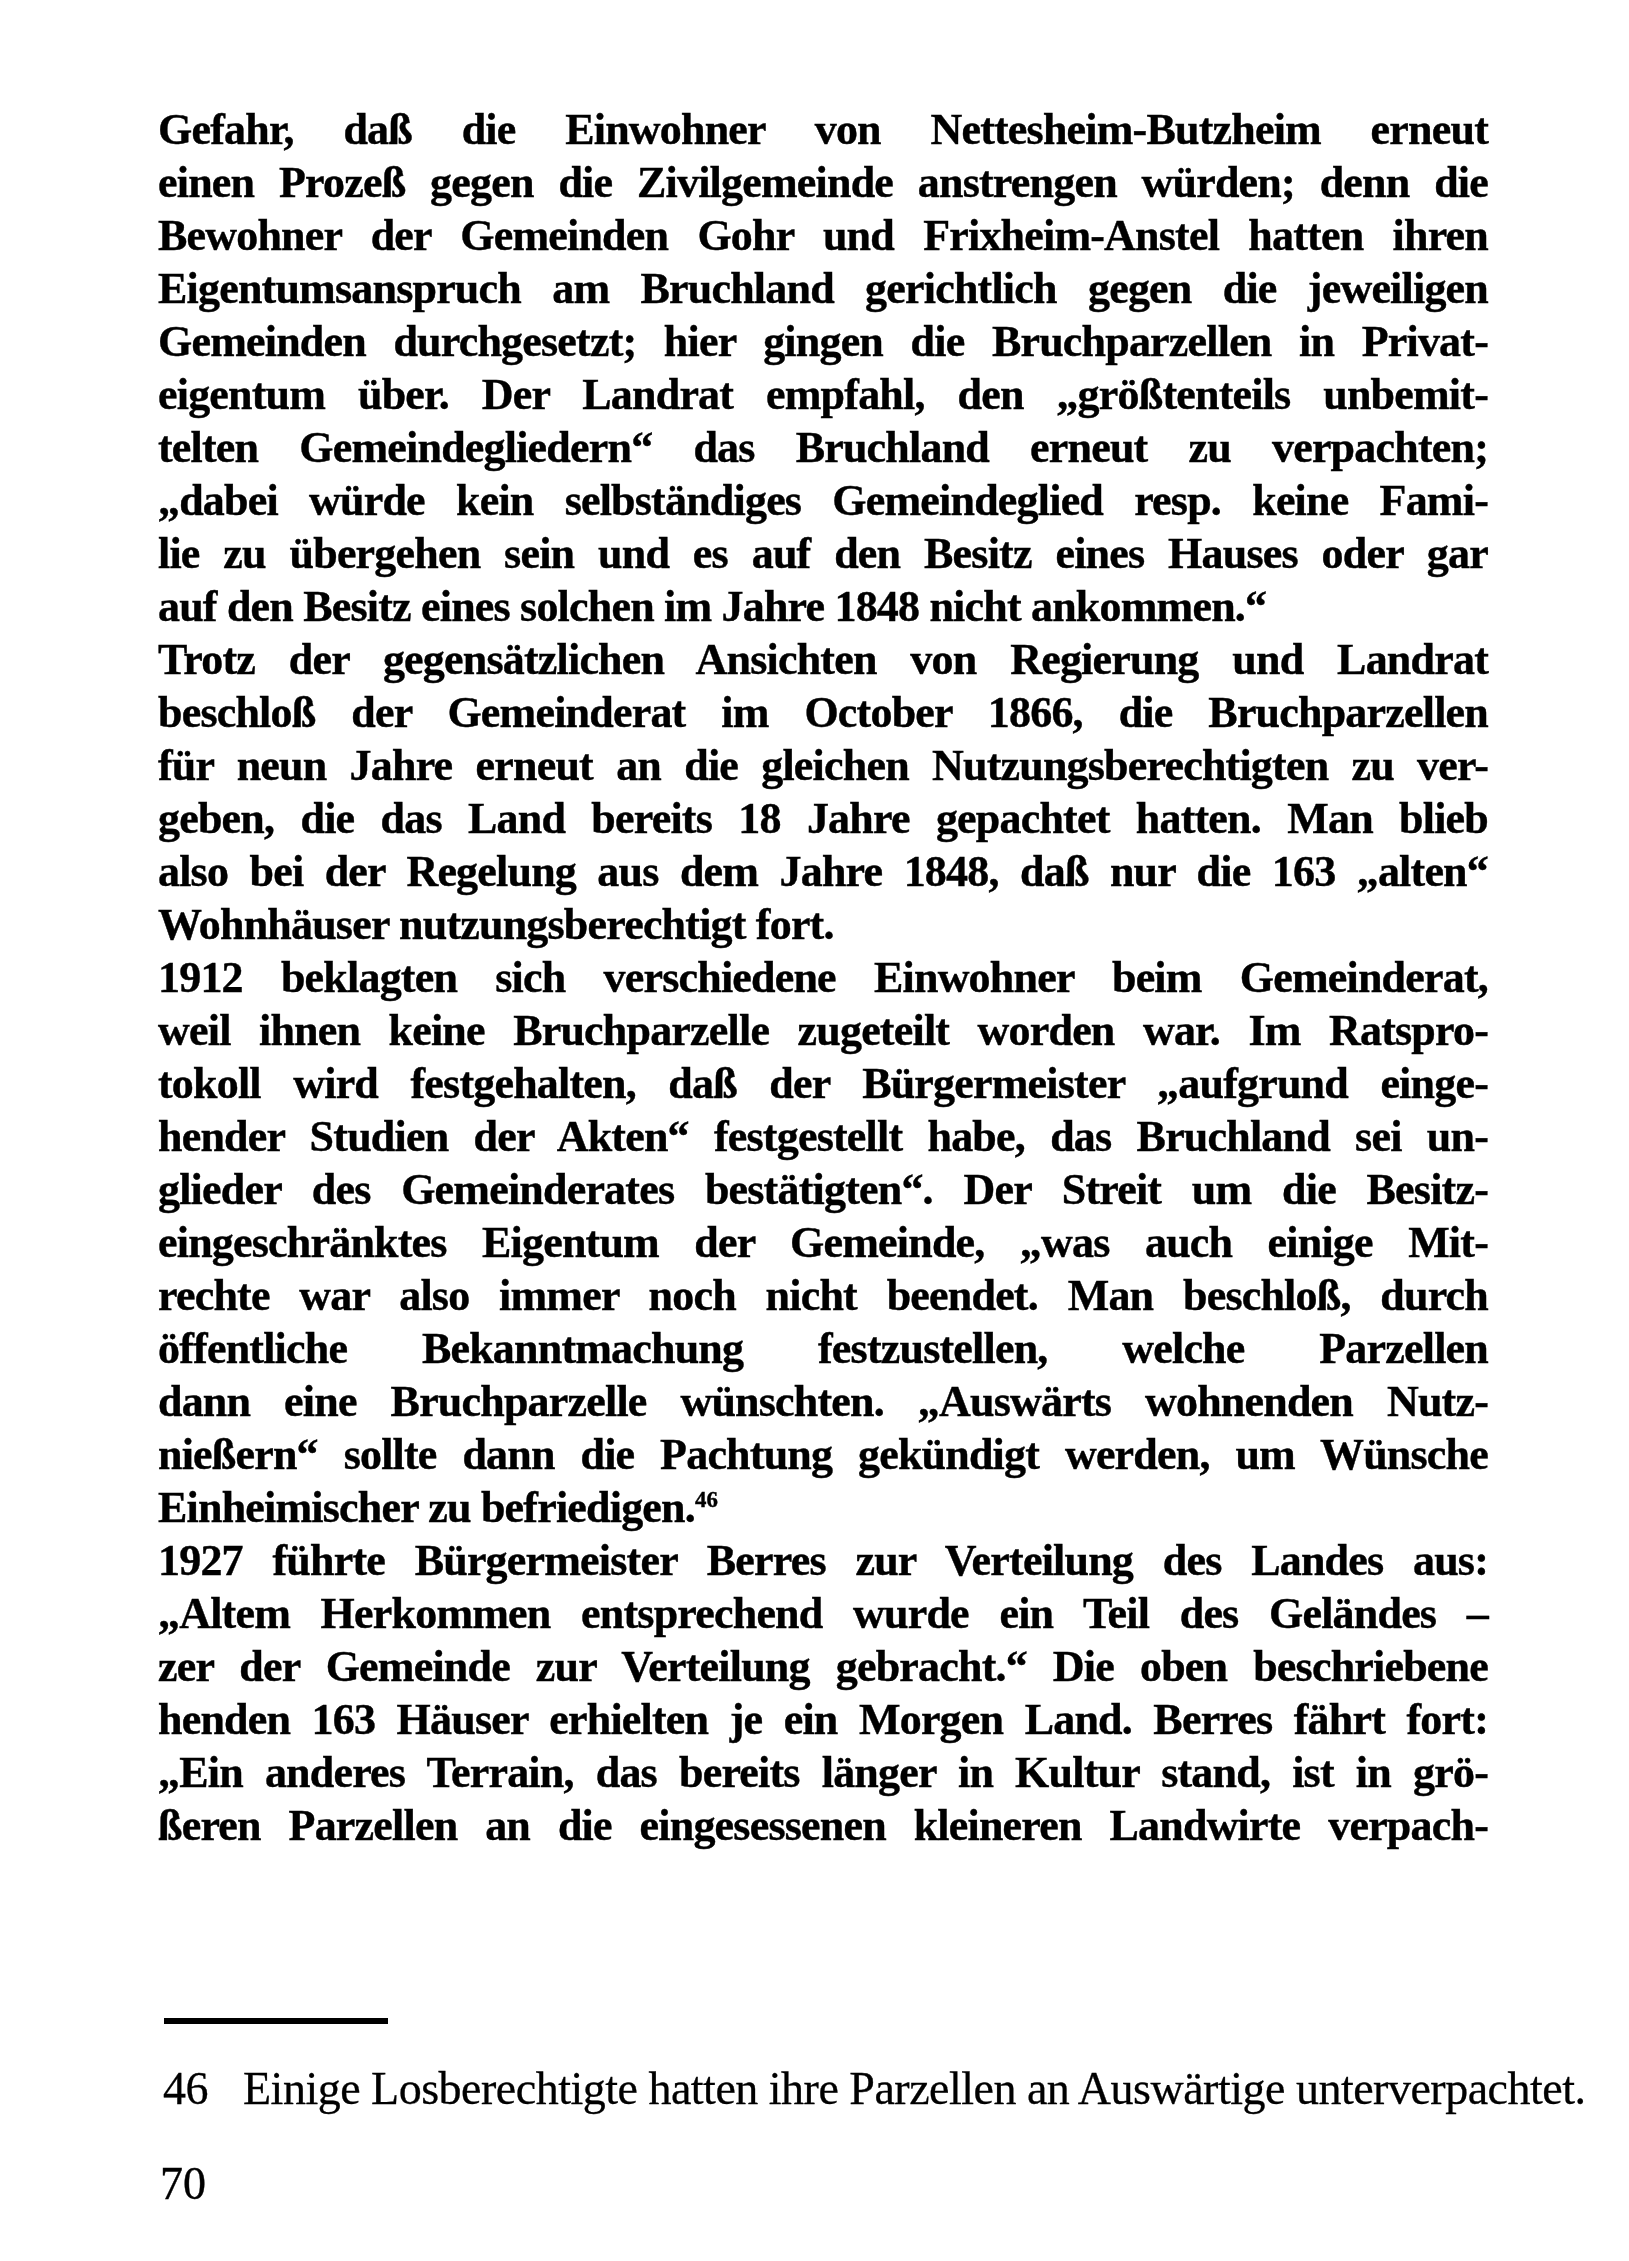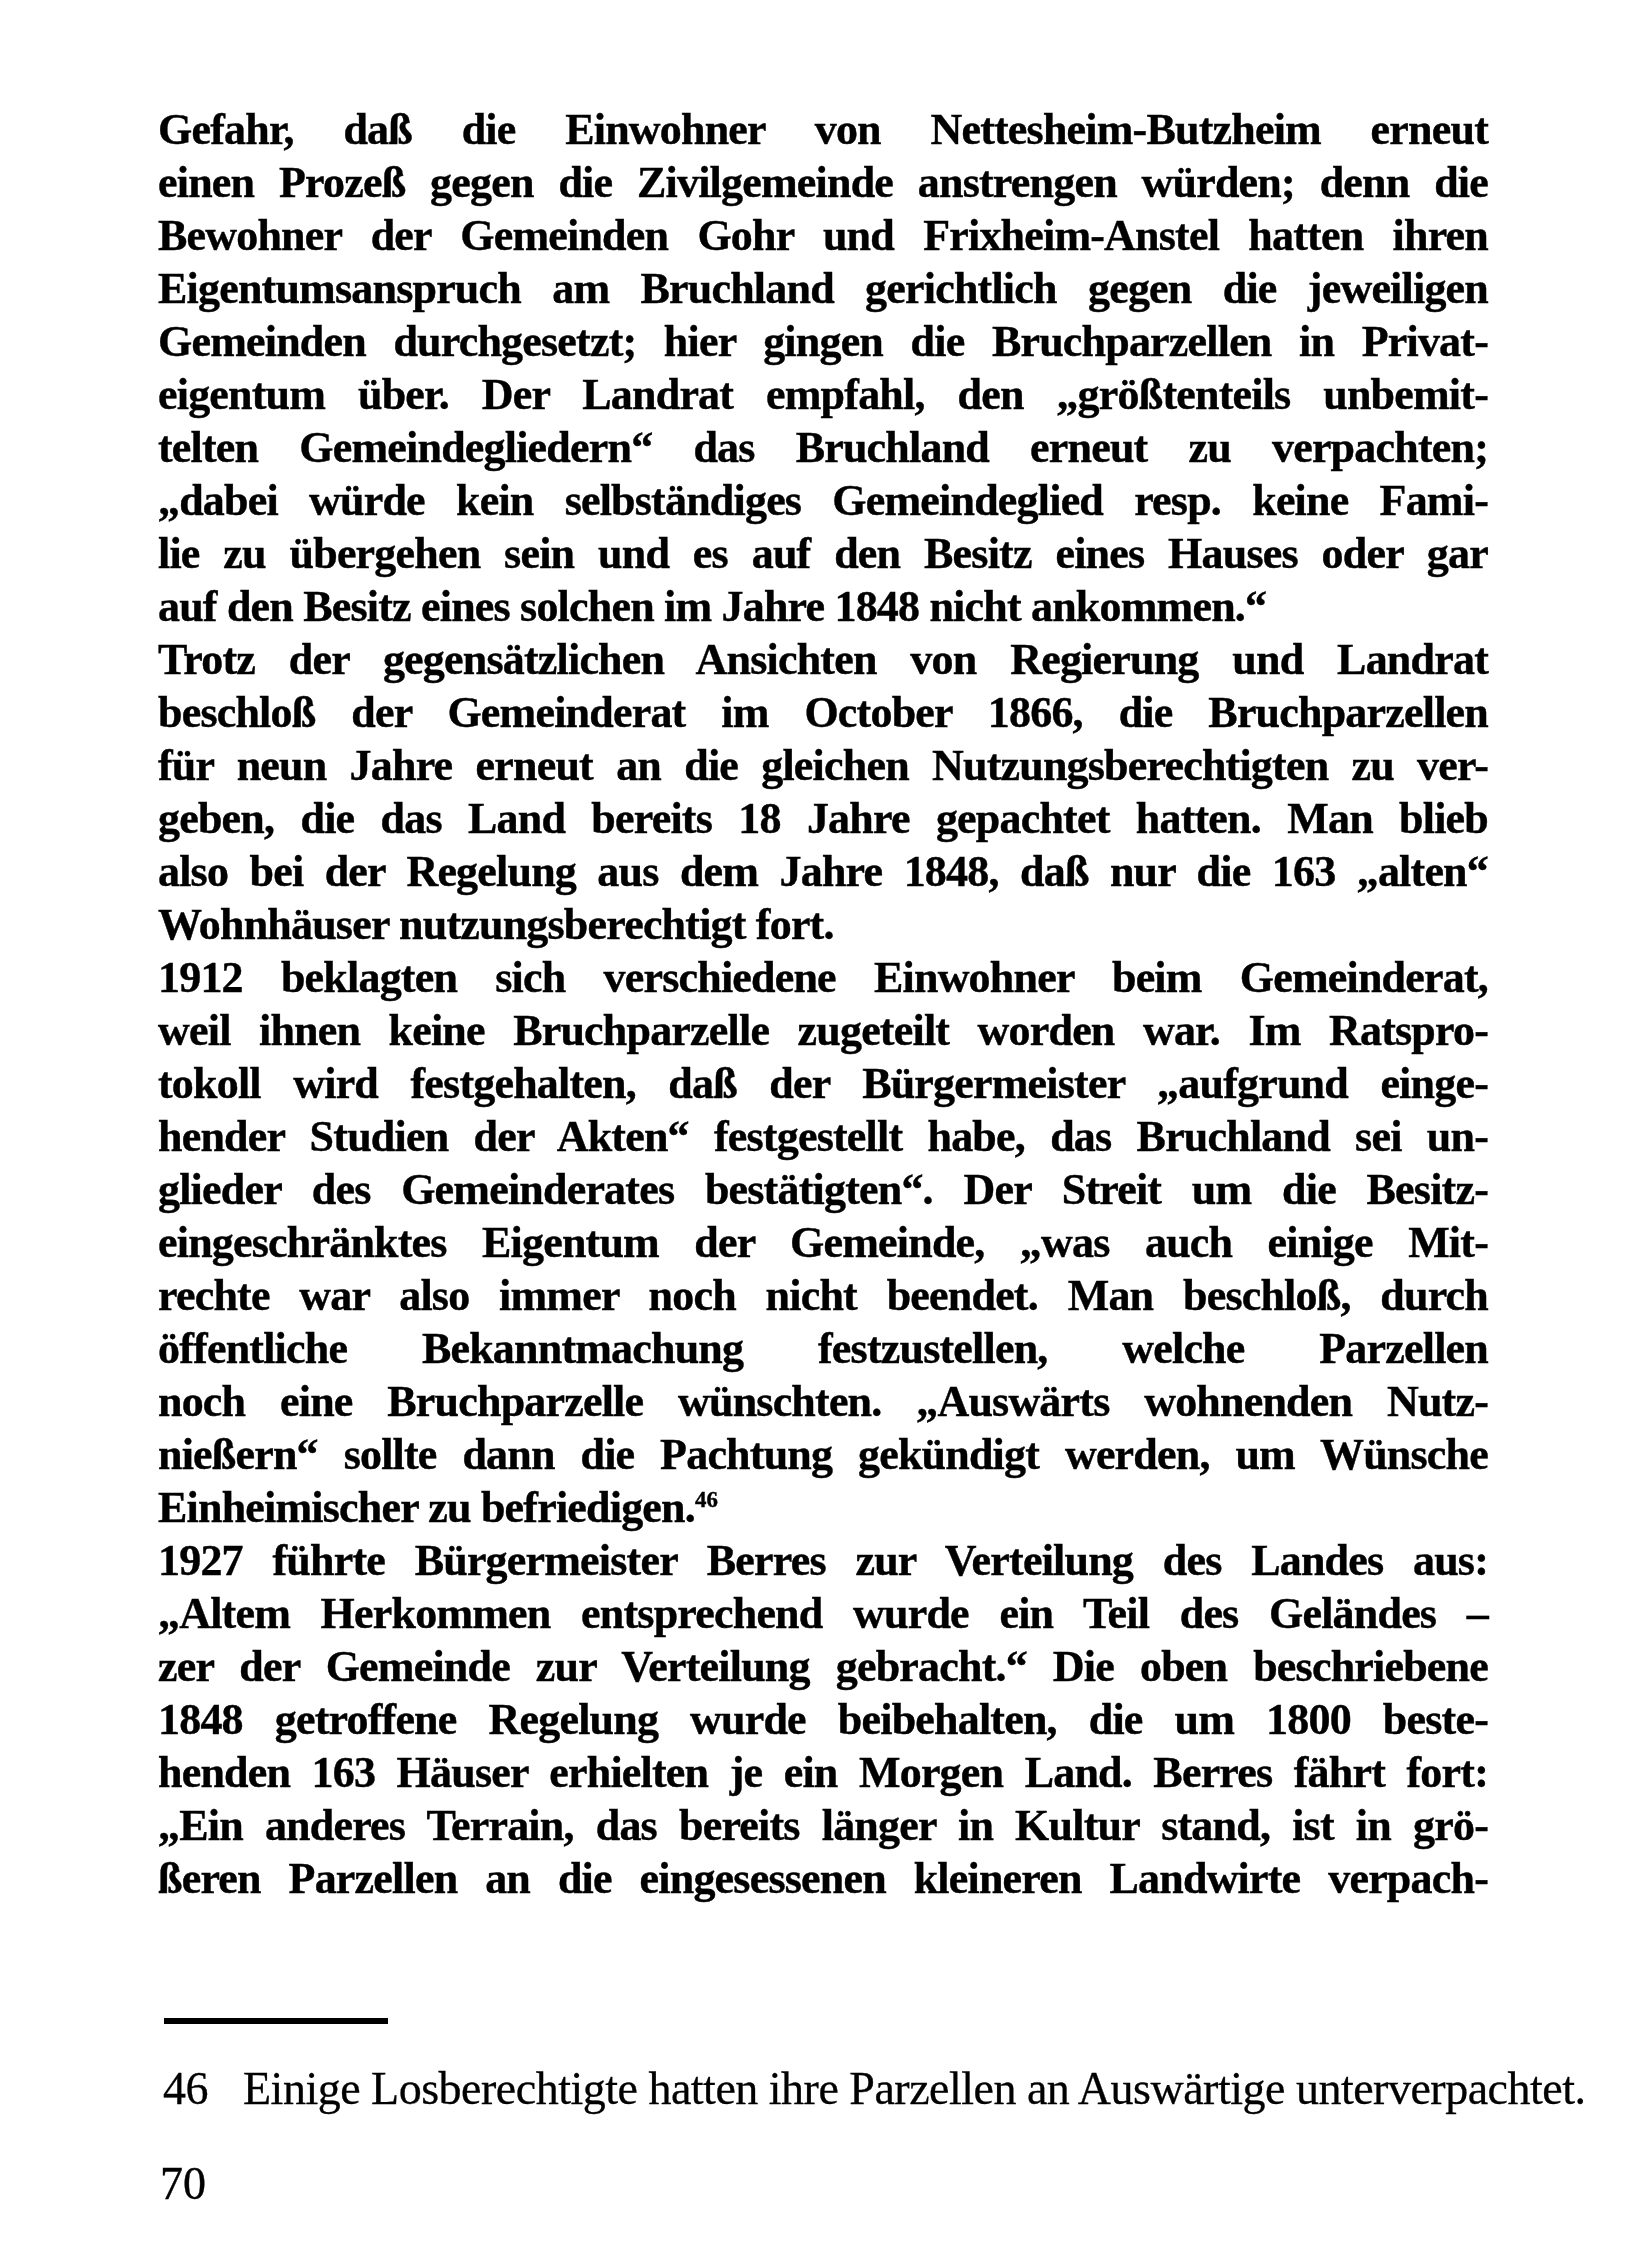--- a/index.html
+++ b/index.html
@@ -98,29 +98,28 @@
     <div class="line">also bei der Regelung aus dem Jahre 1848, daß nur die 163 „alten“</div>
     <div class="line end">Wohnhäuser nutzungsberechtigt fort.</div>
     <div class="line">1912 beklagten sich verschiedene Einwohner beim Gemeinderat,</div>
     <div class="line">weil ihnen keine Bruchparzelle zugeteilt worden war. Im Ratspro-</div>
     <div class="line">tokoll wird festgehalten, daß der Bürgermeister „aufgrund einge-</div>
     <div class="line">hender Studien der Akten“ festgestellt habe, das Bruchland sei un-</div>
     <div class="line">glieder des Gemeinderates bestätigten“. Der Streit um die Besitz-</div>
     <div class="line">eingeschränktes Eigentum der Gemeinde, „was auch einige Mit-</div>
     <div class="line">rechte war also immer noch nicht beendet. Man beschloß, durch</div>
     <div class="line">öffentliche Bekanntmachung festzustellen, welche Parzellen</div>
-    <div class="line">noch eine Bruchparzelle wünschten. „Auswärts wohnenden Nutz-</div>
+    <div class="line">dann eine Bruchparzelle wünschten. „Auswärts wohnenden Nutz-</div>
     <div class="line">nießern“ sollte dann die Pachtung gekündigt werden, um Wünsche</div>
     <div class="line end">
       <span>Einheimischer zu befriedigen.</span><sup class="fn-ref">46</sup>
     </div>
     <div class="line">1927 führte Bürgermeister Berres zur Verteilung des Landes aus:</div>
     <div class="line">„Altem Herkommen entsprechend wurde ein Teil des Geländes –</div>
     <div class="line">zer der Gemeinde zur Verteilung gebracht.“ Die oben beschriebene</div>
-    <div class="line">1848 getroffene Regelung wurde beibehalten, die um 1800 beste-</div>
     <div class="line">henden 163 Häuser erhielten je ein Morgen Land. Berres fährt fort:</div>
     <div class="line">„Ein anderes Terrain, das bereits länger in Kultur stand, ist in grö-</div>
     <div class="line">ßeren Parzellen an die eingesessenen kleineren Landwirte verpach-</div>
   </main>
 
   <div class="footnote-rule"></div>
 
   <div class="footnote">
     <span class="fn-num">46</span><span class="fn-text">Einige Losberechtigte hatten ihre Parzellen an Auswärtige unterverpachtet.</span>
   </div>

